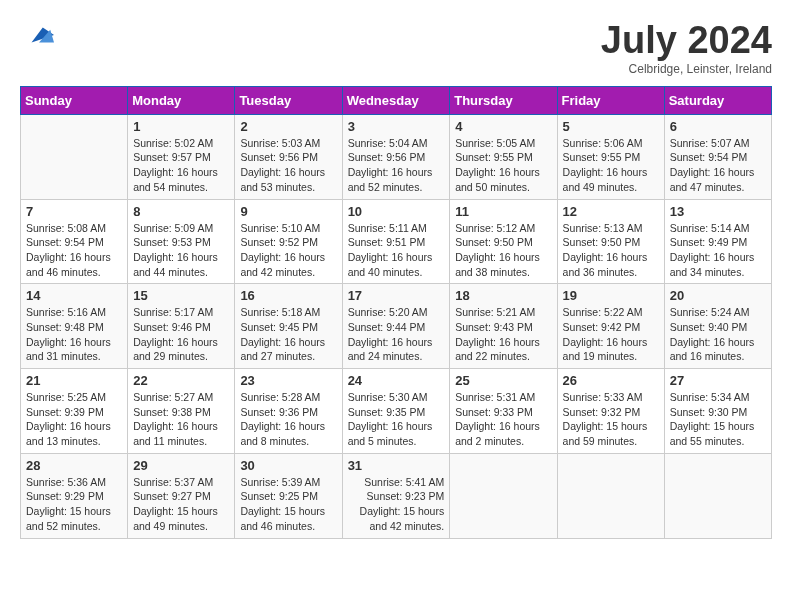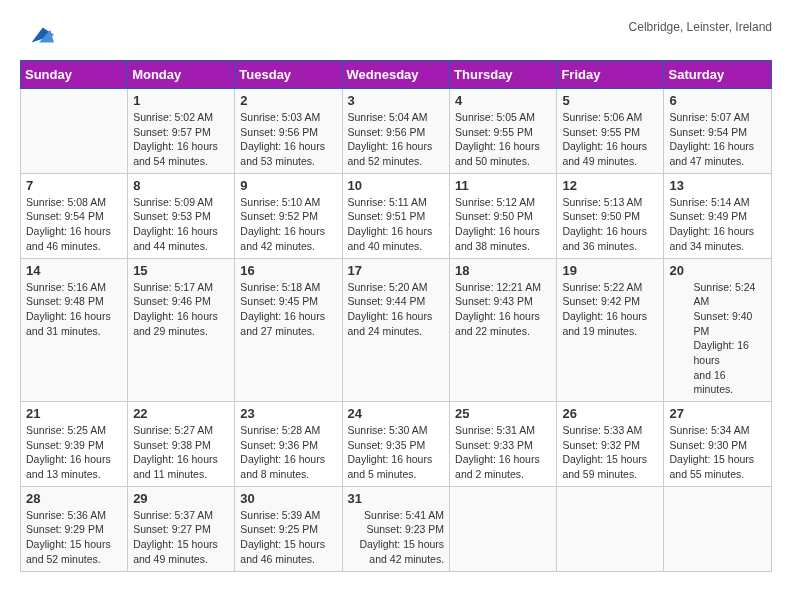--- a/index.html
+++ b/index.html
@@ -98,20 +98,21 @@
     <div>
       <div style="display:flex;align-items:center;">
         <svg class="logo-icon" viewBox="0 0 40 30" xmlns="http://www.w3.org/2000/svg">
           <polygon points="10,25 25,5 40,15" fill="#1a5fb4"></polygon>
           <polygon points="20,25 35,8 40,25" fill="#4a90d9"></polygon>
         </svg>
       </div>
     </div>
   </div>
   <div class="title-block">
+    <div class="month-title">July 2024</div>
     <div class="subtitle">Celbridge, Leinster, Ireland</div>
   </div>
 </div>
 
 <table>
   <thead>
     <tr>
     <th>Sunday</th>
         <th>Monday</th>
         <th>Tuesday</th>
@@ -242,35 +243,35 @@
         </td>
         <td>
           <span class="day-num">17</span>
           <div class="day-info" style="white-space: pre-line;">Sunrise: 5:20 AM
 Sunset: 9:44 PM
 Daylight: 16 hours
 and 24 minutes.</div>
         </td>
         <td>
           <span class="day-num">18</span>
-          <div class="day-info" style="white-space: pre-line;">Sunrise: 12:21 AM
+          <div class="day-info" style="white-space: pre-line;">Sunrise: 5:21 AM
 Sunset: 9:43 PM
 Daylight: 16 hours
 and 22 minutes.</div>
         </td>
         <td>
           <span class="day-num">19</span>
           <div class="day-info" style="white-space: pre-line;">Sunrise: 5:22 AM
 Sunset: 9:42 PM
 Daylight: 16 hours
 and 19 minutes.</div>
         </td>
         <td>
           <span class="day-num">20</span>
-          <div class="day-info" style="white-space: pre-line; margin-left: 24px;">Sunrise: 5:24 AM
+          <div class="day-info" style="white-space: pre-line;">Sunrise: 5:24 AM
 Sunset: 9:40 PM
 Daylight: 16 hours
 and 16 minutes.</div>
         </td>
       </tr>
       <tr>
         <td>
           <span class="day-num">21</span>
           <div class="day-info" style="white-space: pre-line;">Sunrise: 5:25 AM
 Sunset: 9:39 PM

